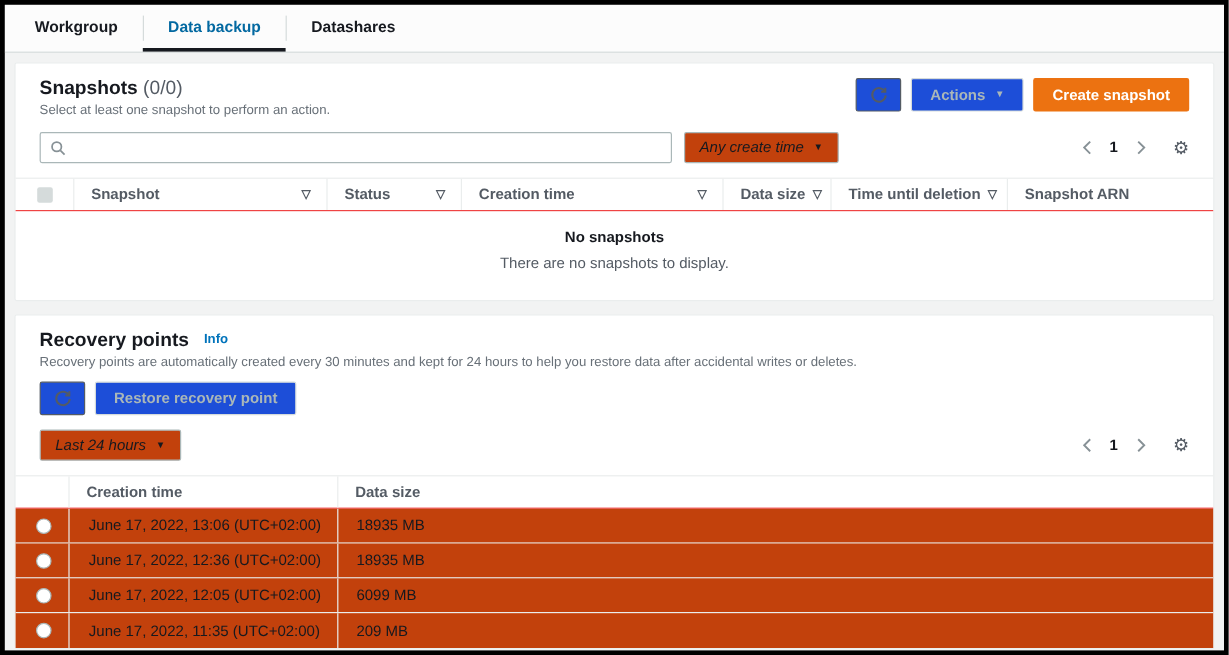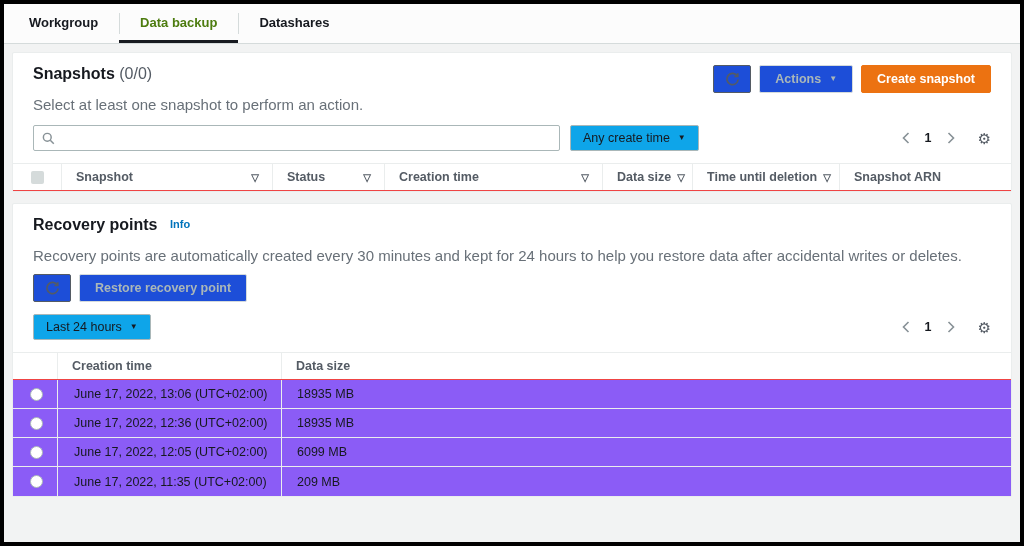--- a/index.html
+++ b/index.html
@@ -30,36 +30,36 @@
     font-weight:bold;
     color:#16191f;
     border-bottom:3px solid transparent;
     cursor:pointer;
     white-space:nowrap;
   }
   .tab:not(:first-child)::before {
     content:""; position:absolute; left:0; top:9px; height:21px; width:1px; background:#d5dbdb;
   }
   .tab.active {
-    color:#4d7c0f;
+    color:#0369a1;
     border-bottom-color:#16191f;
   }
   
   .panel {
     background:#fff;
     border:1px solid #eaeded;
     border-radius:2px;
     margin:8px 8px 0 8px;
   }
   .panel-head { padding:12px 20px 4px 20px; display:flex; justify-content:space-between; align-items:flex-start; }
   .title-line { font-size:16px; color:#16191f; }
   .title-line .t { font-weight:bold; }
   .title-line .count { font-weight:normal; color:#545b64; }
   .info-link { font-size:11px; font-weight:bold; color:#0073bb; margin-left:8px; vertical-align:2px; cursor:pointer; }
-  .desc { font-size:15px; color:#687078; margin-top:13px; }
+  .desc { font-size:11px; color:#687078; margin-top:3px; }
   
   .btn-row { display:flex; gap:8px; align-items:center; }
   .btn {
     display:inline-flex; align-items:center; justify-content:center;
     height:28px; padding:0 15px;
     font-family:"Liberation Sans",sans-serif;
     font-size:12.5px; font-weight:bold;
     background:#1d4ed8; color:#545b64;
     border:1px solid #545b64; border-radius:2px;
     cursor:pointer; white-space:nowrap;
@@ -78,21 +78,21 @@
   }
   .searchbox input {
     border:none; outline:none; flex:1; margin-left:7px;
     font-size:12.5px; font-family:"Liberation Sans",sans-serif; color:#16191f;
     background:transparent;
   }
   .select-btn {
     display:inline-flex; align-items:center;
     height:26px; padding:0 12px; margin-left:10px;
     border:1px solid #aab7b8; border-radius:2px;
-    background:#0ea5e9; font-size:12.5px; color:#16191f; cursor:pointer; white-space:nowrap;
+    background:#c2410c; font-size:12.5px; color:#16191f; cursor:pointer; white-space:nowrap;font-style:italic;
   }
   .select-btn .caret { color:#16191f; }
   .spacer { flex:1; }
   .pager { display:flex; align-items:center; gap:6px; }
   .pg-chev { width:22px; height:22px; display:flex; align-items:center; justify-content:center; cursor:pointer; }
   .pg-num { font-size:12.5px; font-weight:bold; color:#16191f; padding:0 2px; }
   .gear { font-size:15px; color:#545b64; margin-left:10px; cursor:pointer; line-height:1; }
   
   .thead { display:flex; align-items:stretch; border-top:1px solid #eaeded; border-bottom:1px solid #ef4444; height:28px; }
   .th {
@@ -110,21 +110,21 @@
   .c-tdel { width:147px; }
   .c-arn { flex:1; }
   .r-select { width:44px; display:flex; align-items:center; justify-content:center; border-left:none !important; }
   .r-ctime { width:224px; }
   .r-dsize { flex:1; }
   .checkbox { width:13px; height:13px; background:#d5dbdb; border-radius:2px; }
   .radio { width:13px; height:13px; border:1px solid #aab7b8; border-radius:50%; background:#fff; }
   .empty { text-align:center; padding:15px 0 24px 0; }
   .empty .e-title { font-size:12.5px; font-weight:bold; color:#16191f; }
   .empty .e-msg { font-size:12.5px; color:#545b64; margin-top:7px; }
-  .trow { display:flex; align-items:stretch; height:29px; border-bottom:1px solid #eaeded; background:#8b5cf6; }
+  .trow { display:flex; align-items:stretch; height:29px; border-bottom:1px solid #eaeded; background:#c2410c; }
   .td { display:flex; align-items:center; font-size:12.5px; color:#16191f; padding:0 14px 0 16px; white-space:nowrap; border-left:none; }
   .trow .r-dsize { padding-left:15px; }
   svg { display:block; }
 </style>
 </head>
 <body>
 
 <div class="frame">
 
   <div class="tabbar">
@@ -212,20 +212,24 @@
       </div>
       <div class="th c-tdel">
         <span>Time until deletion</span>
         <span class="filter-ic">▽</span>
       </div>
       <div class="th c-arn">
         <span>Snapshot ARN</span>
       </div>
     </div>
 
+    <div class="empty">
+      <div class="e-title">No snapshots</div>
+      <div class="e-msg">There are no snapshots to display.</div>
+    </div>
   </div>
 
   <div class="panel" style="margin-top:11px;">
     <div class="panel-head" style="padding-bottom:0;">
       <div>
         <div class="title-line">
           <span class="t">Recovery points</span>
           <span class="info-link">Info</span>
         </div>
         <div class="desc">Recovery points are automatically created every 30 minutes and kept for 24 hours to help you restore data after accidental writes or deletes.</div>

